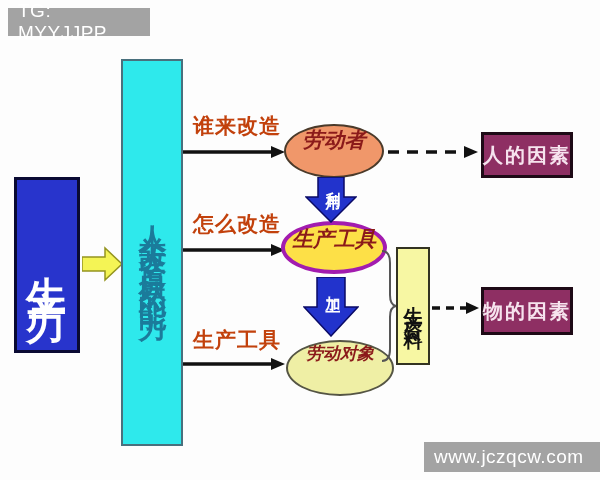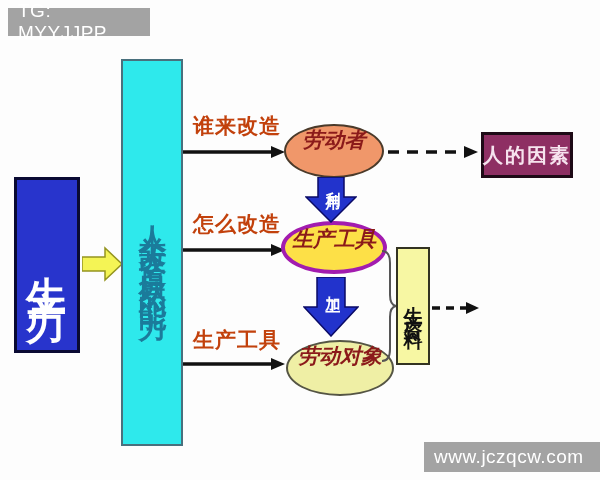--- a/index.html
+++ b/index.html
@@ -43,21 +43,21 @@
   .ellipse.laborer{
     left:284px;top:124px;width:100px;height:54px;
     background:#f0976a;border:2px solid #4a3a2a;font-size:21px;
   }
   .ellipse.tools{
     left:281px;top:221px;width:106px;height:53px;
     background:#fde047;border:4px solid #a21caf;font-size:21px;
   }
   .ellipse.objects{
     left:286px;top:340px;width:108px;height:56px;
-    background:#efefa5;border:2px solid #555544;font-size:21px;
+    background:#efefa5;border:2px solid #555544;font-size:17px;
   }
   .flow-label{
     color:#ffffff;font-size:15px;font-weight:bold;letter-spacing:4px;
     writing-mode:vertical-rl;text-orientation:upright;
   }
   .group-box{
     left:396px;top:247px;width:34px;height:118px;
     background:#f7f7a3;border:2px solid #333322;box-sizing:border-box;
     color:#111111;font-size:19px;font-weight:bold;letter-spacing:8px;
   }
@@ -143,14 +143,17 @@
     <polygon points="76,2 90,8 76,14" fill="#111"></polygon>
   </svg>
   <svg class="abs" style="left:432px;top:300px;" width="48" height="16">
     <line x1="0" y1="8" x2="34" y2="8" stroke="#111" stroke-width="3.5" stroke-dasharray="8,6"></line>
     <polygon points="34,2 47,8 34,14" fill="#111"></polygon>
   </svg>
 
   <div class="abs factor-box factor-human">
     <span>人的因素</span>
   </div>
+  <div class="abs factor-box factor-material">
+    <span>物的因素</span>
+  </div>
 
 </div>
 
 </body></html>

